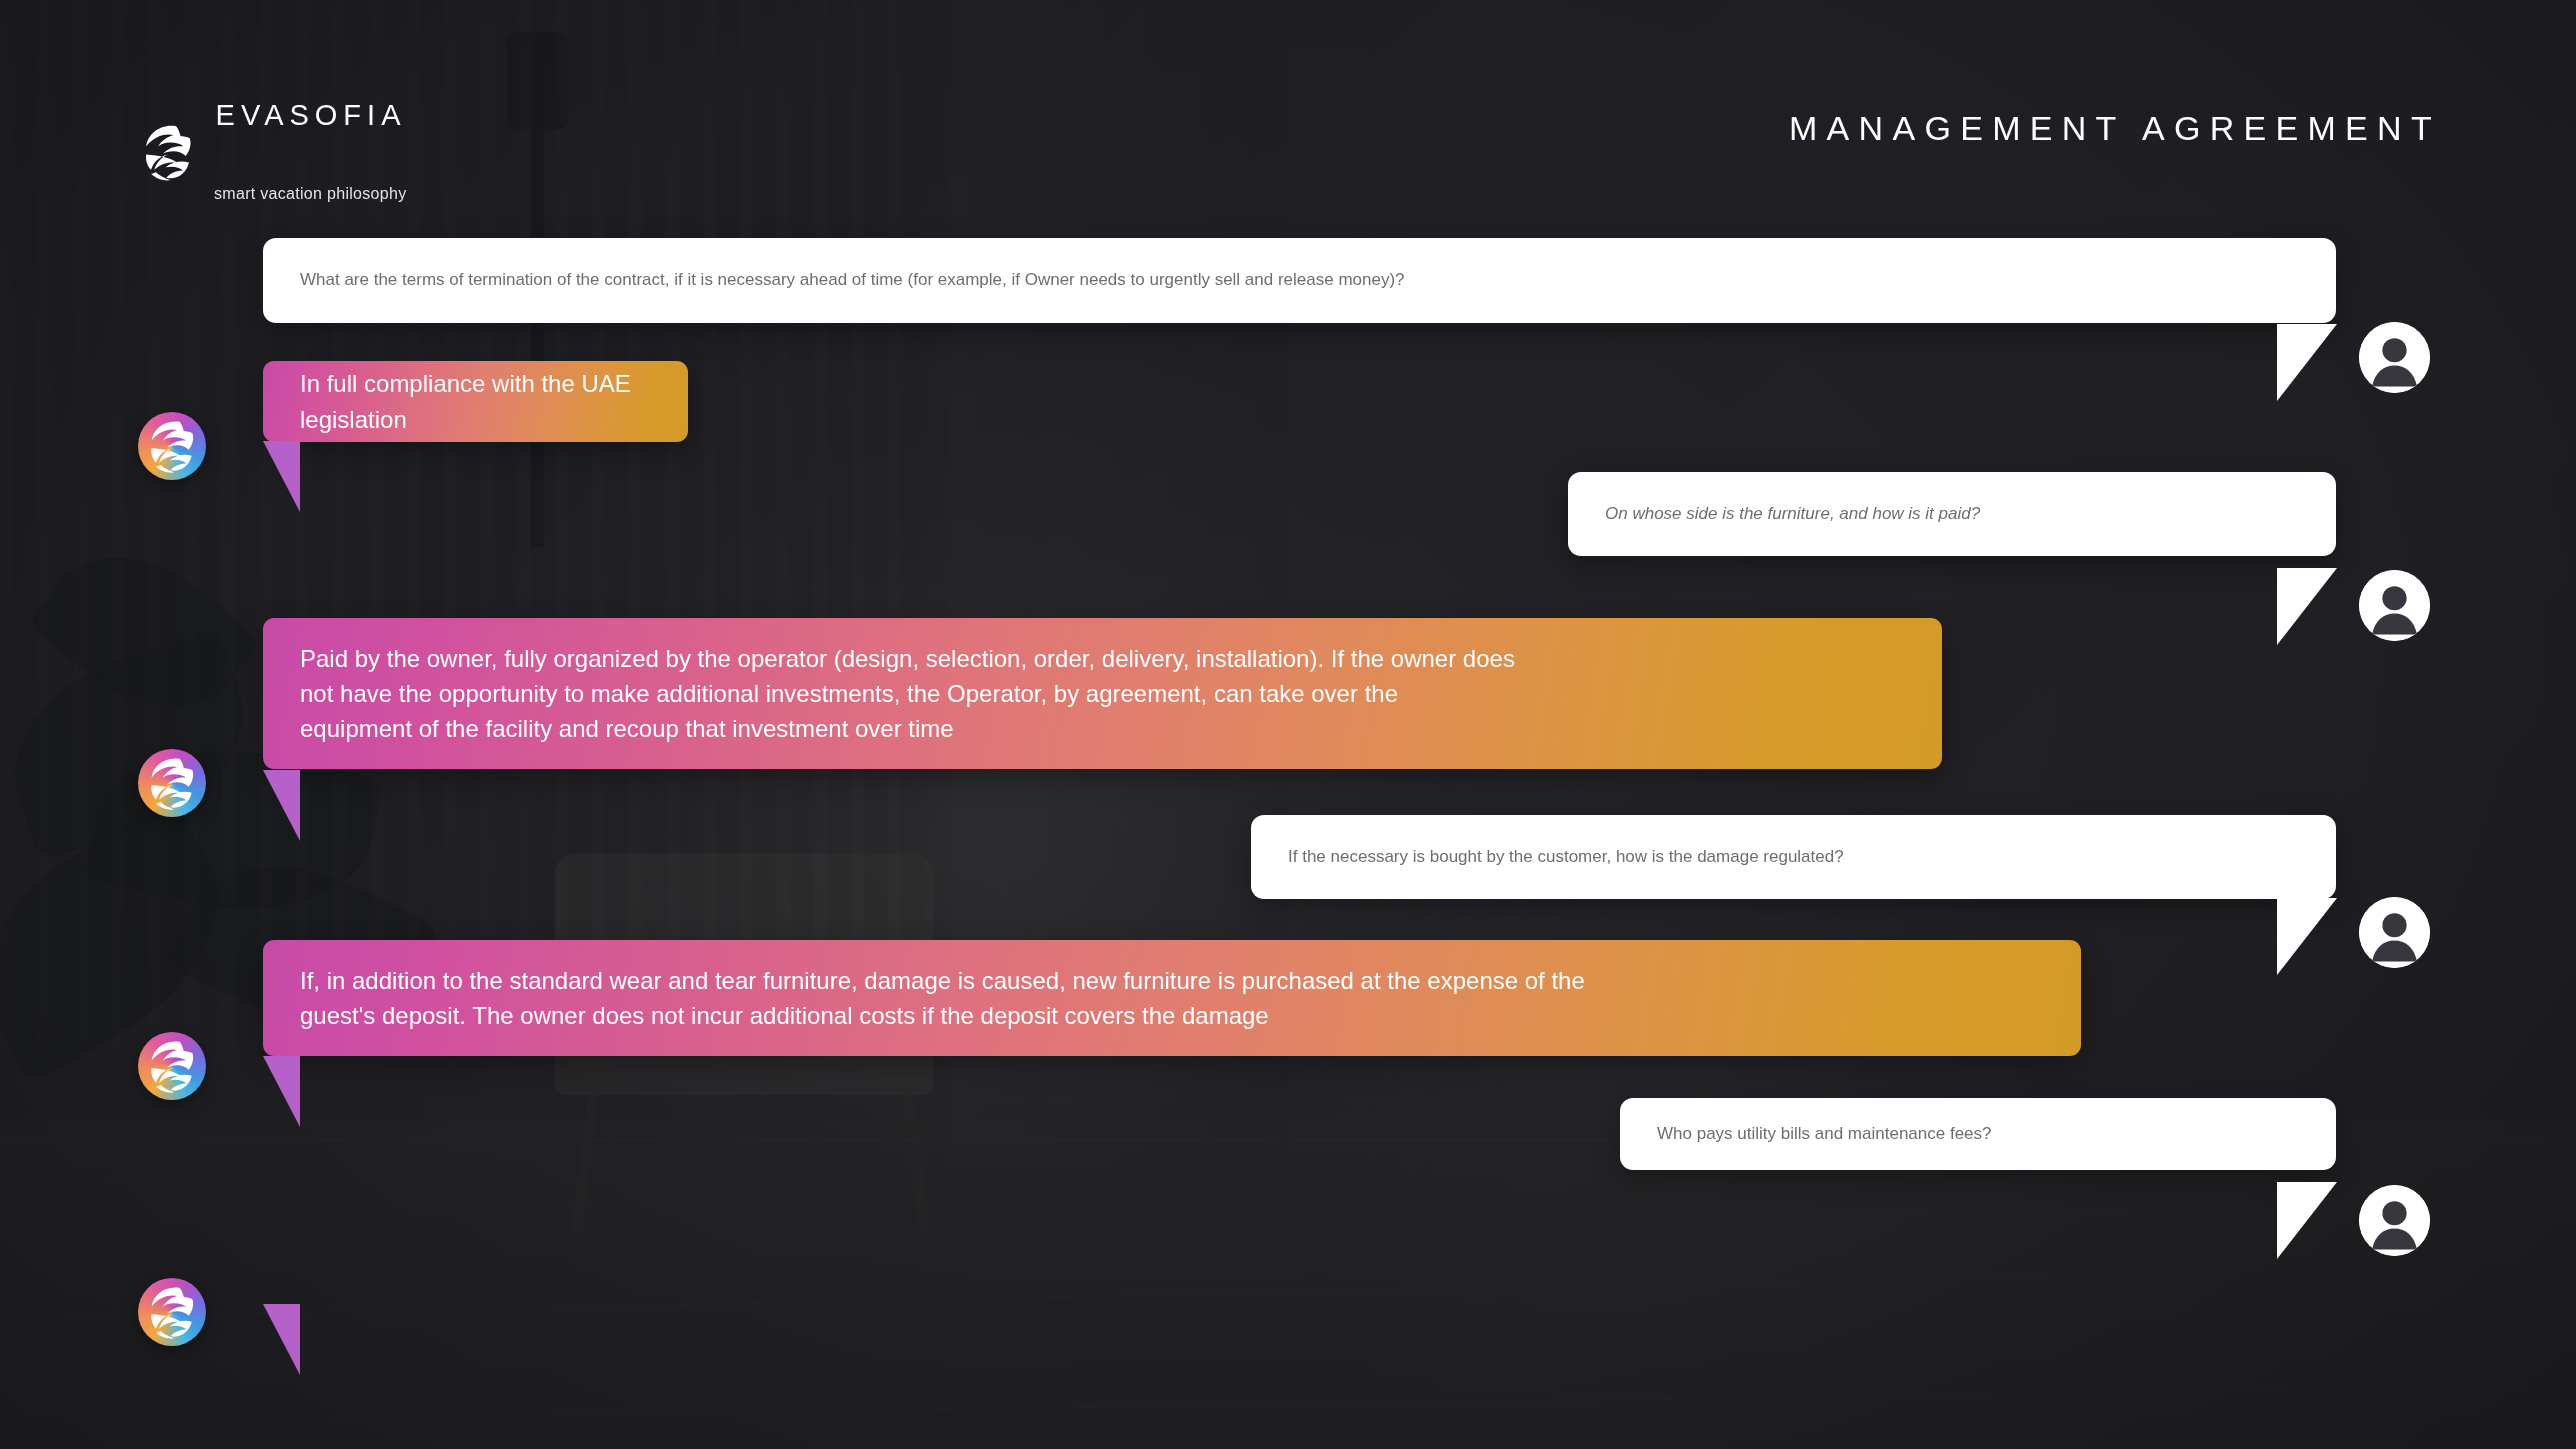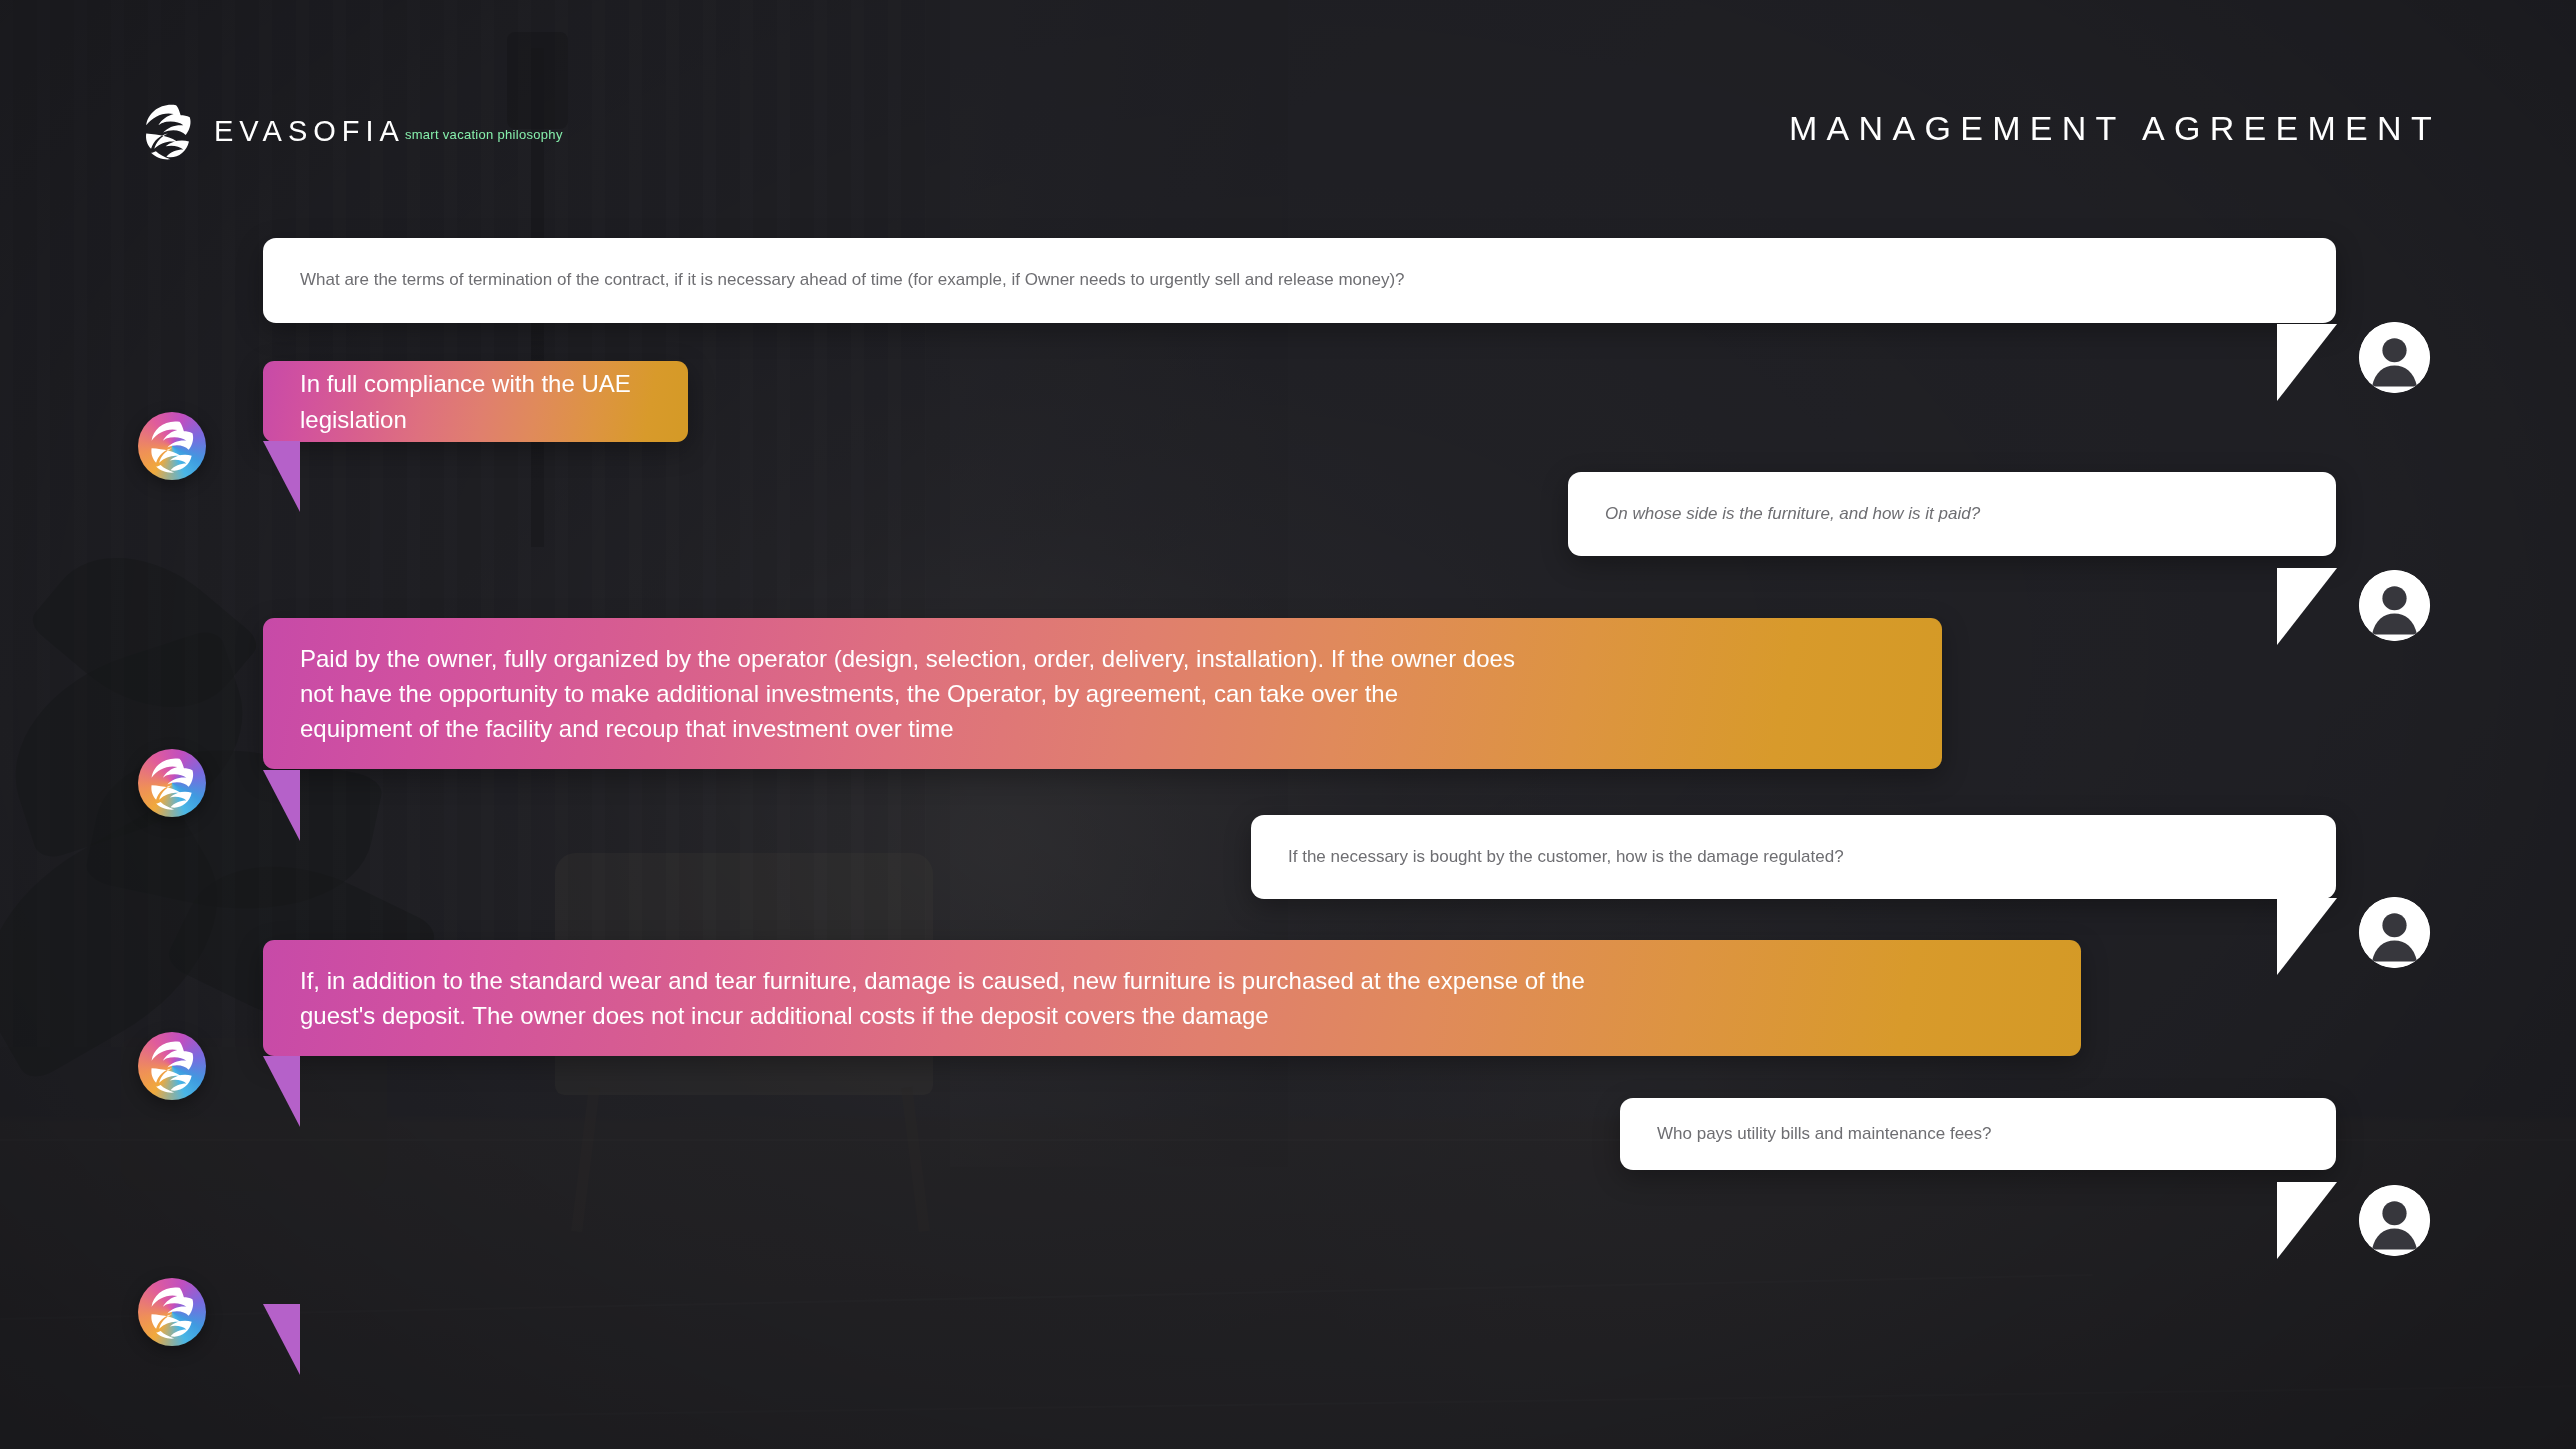--- a/index.html
+++ b/index.html
@@ -95,32 +95,32 @@
   
   .header {
     position: absolute; left: 0; top: 0; width: 2576px; height: 209px;
     z-index: 40;
   }
   .brand {
     position: absolute; left: 143px; top: 101px;
     display: flex; align-items: center; gap: 21px;
   }
   .brand-mark { width: 50px; height: 60px; flex: 0 0 auto; display:block; }
-  .brand-text { display: flex; flex-direction: row; align-items: flex-start; }
+  .brand-text { display: flex; flex-direction: column; align-items: flex-end; gap: 44px; }
   .brand-name {
     color: #ffffff;
     font-size: 29px;
     letter-spacing: 6px;
     font-weight: 400;
     line-height: 1;
     white-space: nowrap;
   }
   .brand-tag {
-    color: #86efac;
-    font-size: 13px;
+    color: #e5e5e5;
+    font-size: 16px;
     letter-spacing: 0.3px;
     margin-top: 10.5px;
     font-weight: 400;
     white-space: nowrap;
   }
   .page-title {
     position: absolute; right: 135px; top: 109px;
     color: #ffffff;
     font-size: 34px;
     letter-spacing: 9.3px;

